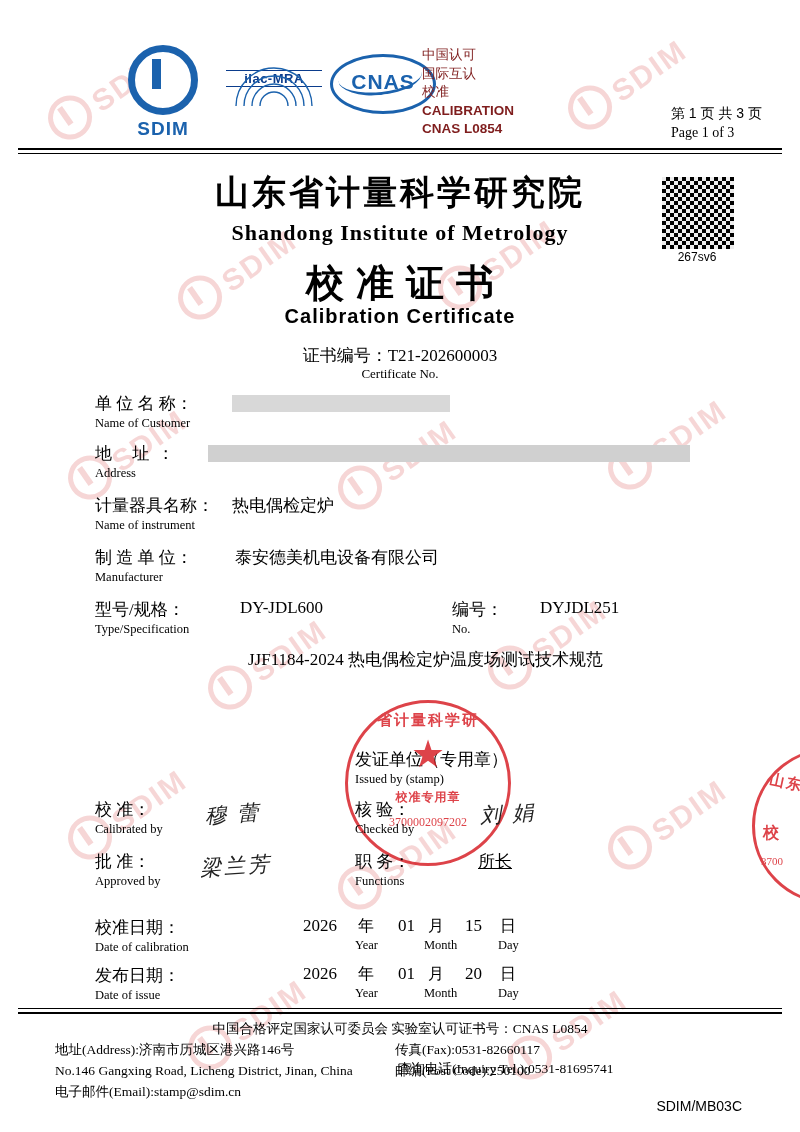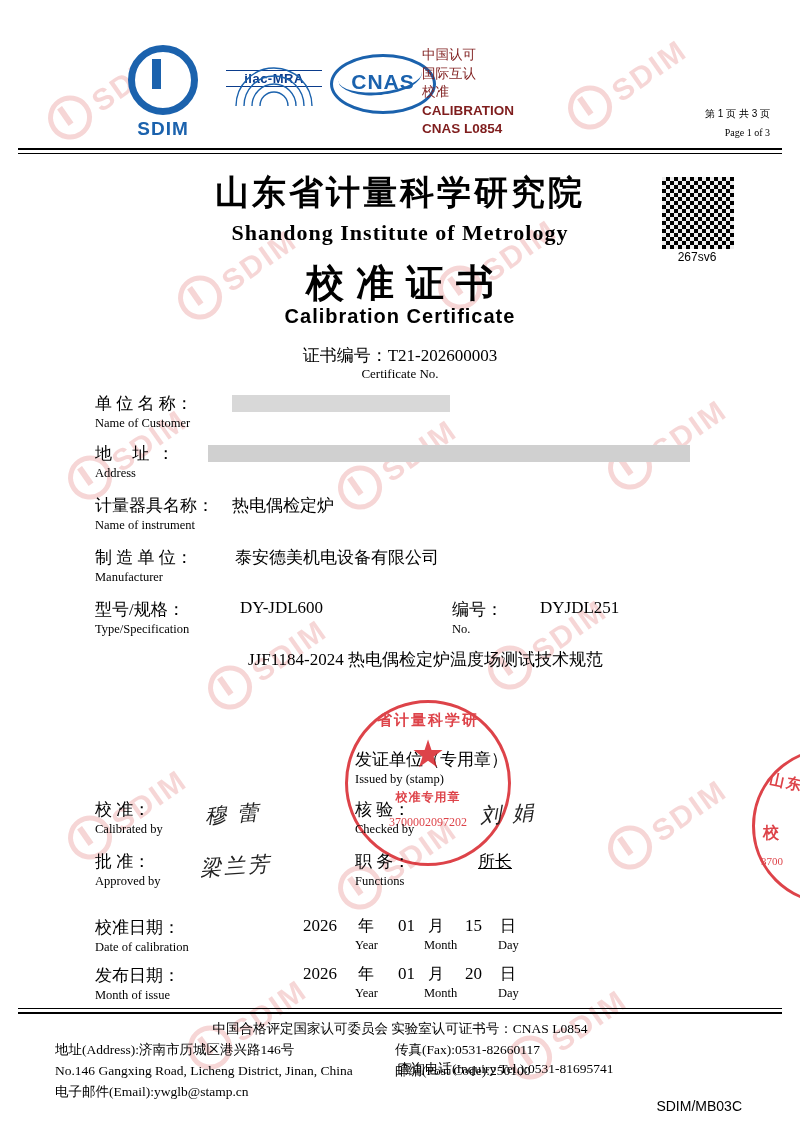--- a/index.html
+++ b/index.html
@@ -156,23 +156,23 @@
     left: 392px; top: 6px;
     font-family: "Liberation Sans", sans-serif;
     font-size: 13.5px;
     line-height: 18.5px;
     color: #7f1d1d;
   }
   .accred-text .b { font-weight: bold; }
 
   .page-no {
     position: absolute;
-    right: 0; top: 64px;
-    text-align: right;
-    font-size: 10px;
+    right: 8px; top: 64px;
+    text-align: left;
+    font-size: 14px;
     line-height: 19px;
   }
   .page-no .cn { font-family: "Liberation Sans", sans-serif; }
 
   .rule-top {
     position: absolute;
     left: 18px; top: 148px;
     width: 764px;
     border-top: 2px solid #000;
     border-bottom: 1px solid #000;
@@ -570,21 +570,21 @@
     <div class="val unit" style="left:428px; top:916px;">月</div>
     <div class="val num" style="left:465px; top:916px;">15</div>
     <div class="val unit" style="left:500px; top:916px;">日</div>
     <div class="val sub" style="left:355px; top:938px;">Year</div>
     <div class="val sub" style="left:424px; top:938px;">Month</div>
     <div class="val sub" style="left:498px; top:938px;">Day</div>
   </div>
 
   <div class="field" style="top:964px;">
     <div class="lab-cn">发布日期：</div>
-    <div class="lab-en">Month of issue</div>
+    <div class="lab-en">Date of issue</div>
   </div>
   <div class="date-row">
     <div class="val num" style="left:303px; top:964px;">2026</div>
     <div class="val unit" style="left:358px; top:964px;">年</div>
     <div class="val num" style="left:398px; top:964px;">01</div>
     <div class="val unit" style="left:428px; top:964px;">月</div>
     <div class="val num" style="left:465px; top:964px;">20</div>
     <div class="val unit" style="left:500px; top:964px;">日</div>
     <div class="val sub" style="left:355px; top:986px;">Year</div>
     <div class="val sub" style="left:424px; top:986px;">Month</div>
@@ -600,20 +600,20 @@
         <div class="c1">地址(Address):济南市历城区港兴路146号</div>
         <div class="c2">传真(Fax):0531-82660117</div>
       </div>
       <div class="row">
         <div class="c1">No.146 Gangxing Road, Licheng District, Jinan, China</div>
         <div class="c2">
           <span>邮编(Post Code):250100</span>
         </div>
       </div>
       <div class="row">
-        <div class="c2">电子邮件(Email):ywglb@stamp.cn</div>
+        <div class="c2">电子邮件(Email):stamp@sdim.cn</div>
       </div>
     </div>
   </div>
   <div style="position:absolute; left:398px; top:1060px; font-size:13.5px;">查询电话(Inquiry Tel.):0531-81695741</div>
   <div class="footer-code">SDIM/MB03C</div>
 
 </div>
 
 </body></html>

